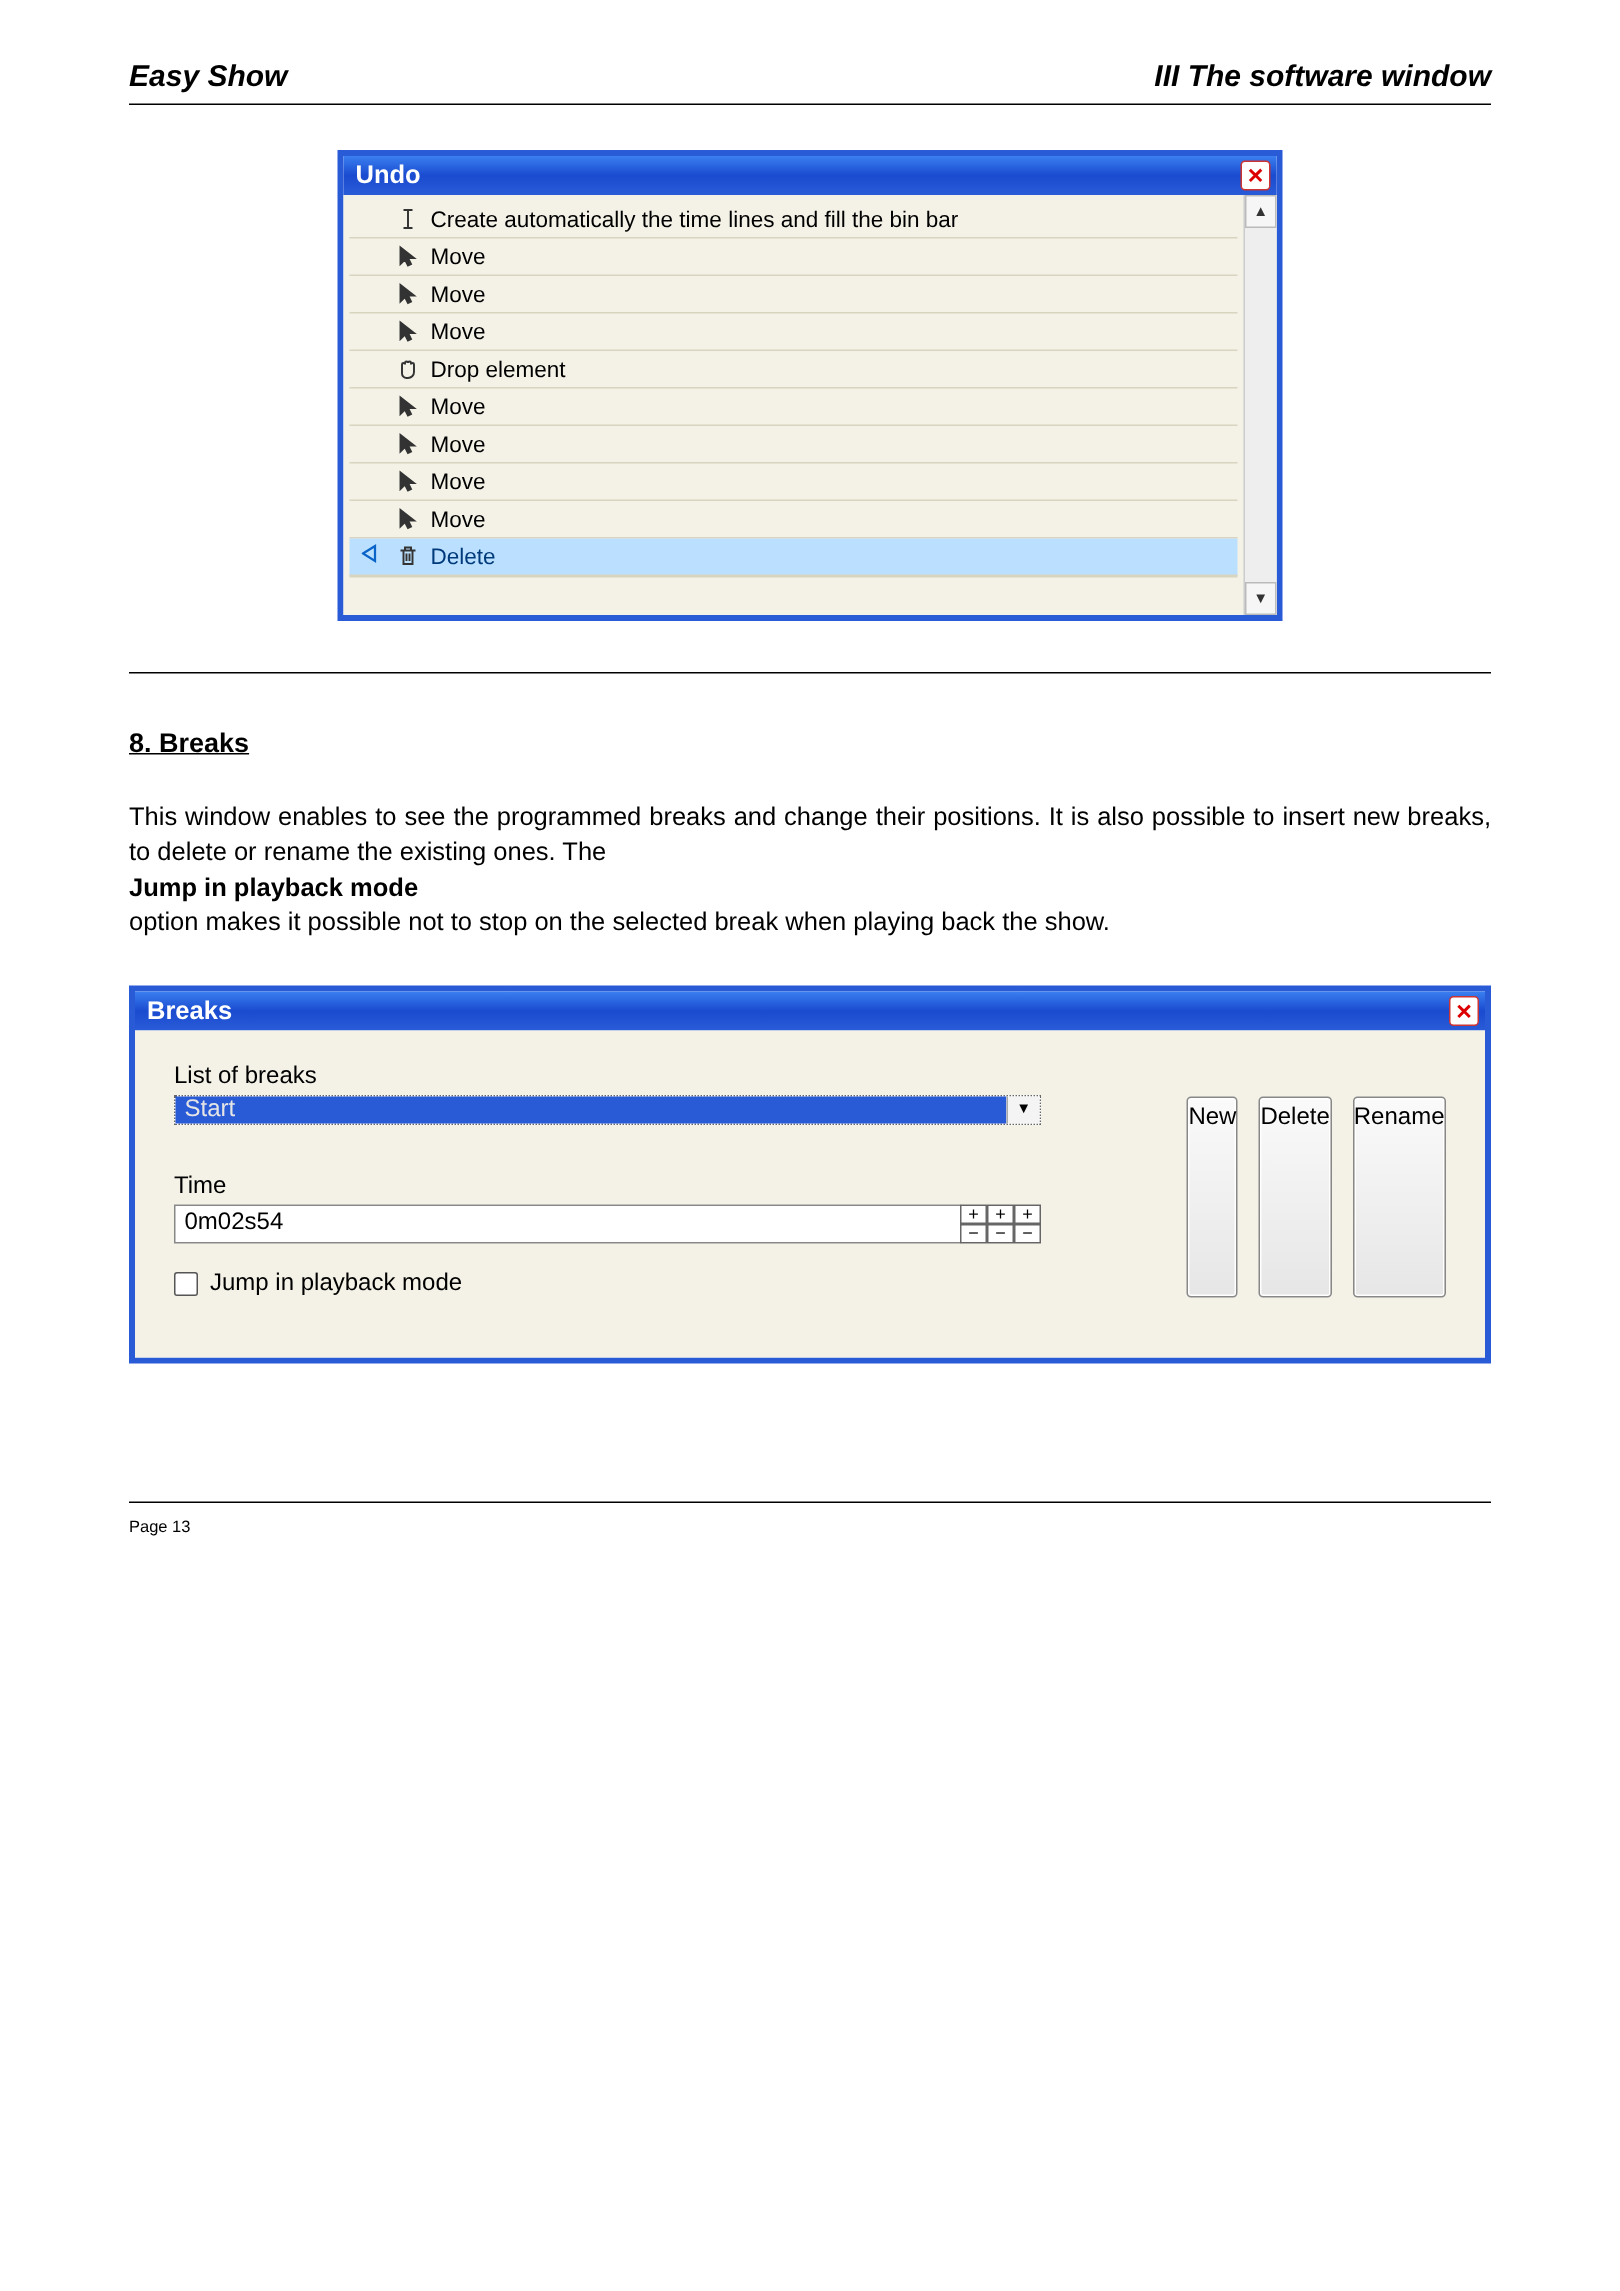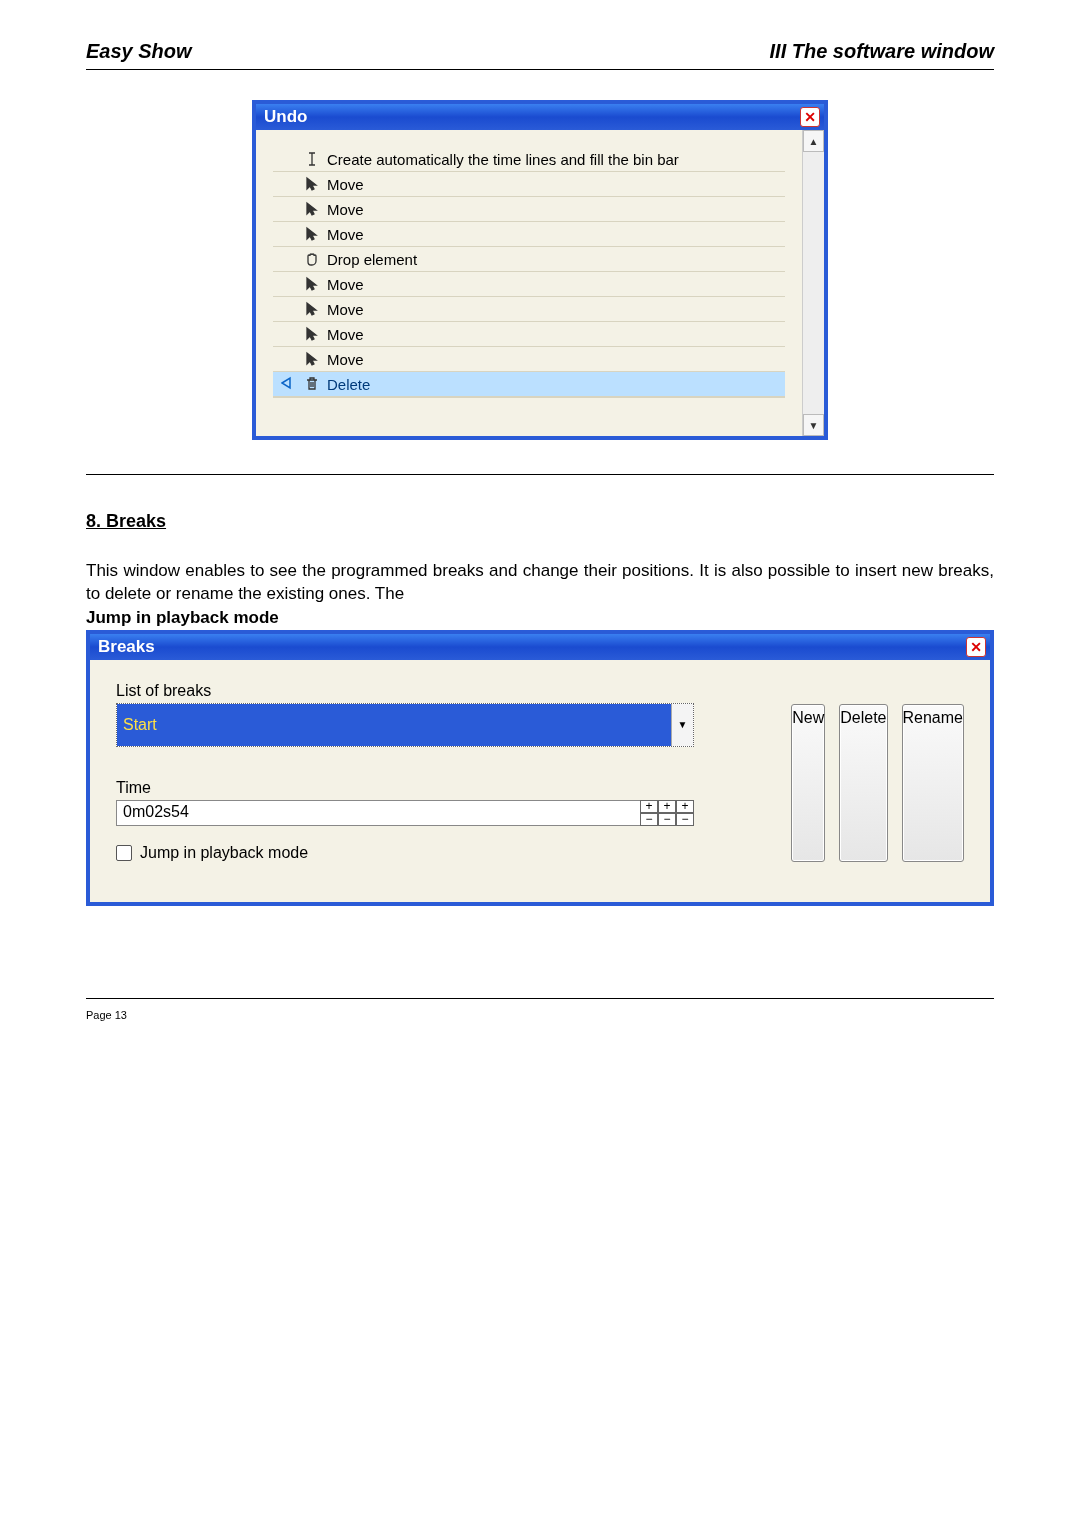--- a/index.html
+++ b/index.html
@@ -25,21 +25,21 @@
     border: none;
     border-top: 1.5px solid #000;
     margin: 0 0 30px 0;
   }
   .window-xp {
     border: 4px solid #2a5bd7;
     background: #fff;
     font-family: Tahoma, Arial, sans-serif;
     font-size: 15px;
   }
-  .win-undo { width: 576px; margin: 0 auto 34px auto; }
+  .win-undo { width: 630px; margin: 0 auto 34px auto; }
   .win-breaks { width: 100%; }
   .titlebar {
     display: flex;
     justify-content: space-between;
     align-items: center;
     background: linear-gradient(#3a7ff0, #1a4bd0 50%, #2a5bd7);
     color: #fff;
     font-weight: bold;
     padding: 3px 4px 3px 8px;
     font-size: 17px;
@@ -54,21 +54,21 @@
     font-size: 14px;
     border-radius: 3px;
     line-height: 1;
   }
   .undo-body {
     display: flex;
     background: #f4f2e6;
   }
   .undo-list {
     flex: 1;
-    padding: 17px;
+    padding: 4px;
   }
   .undo-row {
     display: flex;
     align-items: center;
     border-bottom: 1px solid #d8d4c0;
     padding: 3px 4px 3px 6px;
     gap: 6px;
   }
   .undo-row.selected {
     background: #bbe0ff;
@@ -136,21 +136,21 @@
     padding: 4px 0;
     text-align: center;
     font-size: 16px;
     box-shadow: inset 0 0 0 1px #fff;
   }
   .combo {
     display: flex;
     border: 1.5px dotted #666;
     background: #fff;
   }
-  .combo .sel { flex:1; padding: 12px 6px; color: #fde047; background: #2a5bd7; }
+  .combo .sel { flex:1; padding: 0 6px; color: #e5e5e5; background: #2a5bd7; }
   .combo .dd {
     width: 22px; border-left: 1px solid #aaa;
     display:flex;align-items:center;justify-content:center;
     background:#f4f4f4; font-size:10px;
   }
   .time-row { display:flex; }
   .time-input {
     flex:1; border:1px solid #888; background:#fff; padding:2px 6px;
   }
   .stepper-group { display:grid; grid-template-columns: repeat(3,18px); grid-template-rows: 13px 13px; margin-left:-1px;}
@@ -283,20 +283,21 @@
         <div class="sb-btn">▼</div>
       </div>
     </div>
   </div>
 
   <hr class="section-rule">
 
   <h3 class="section-heading">8. Breaks</h3>
   <p class="body-text">This window enables to see the programmed breaks and change their positions. It is also possible to insert new breaks, to delete or rename the existing ones. The</p>
   <p class="bold-text">Jump in playback mode</p>
+  <p class="body-text" style="margin-bottom:30px"> option makes it possible not to stop on the selected break when playing back the show.</p>
 
   <div class="window-xp win-breaks">
     <div class="titlebar">
       <span>Breaks</span>
       <span class="close-btn">✕</span>
     </div>
     <div class="breaks-inner">
       <div class="left-col">
         <div class="label">List of breaks</div>
         <div class="combo">

